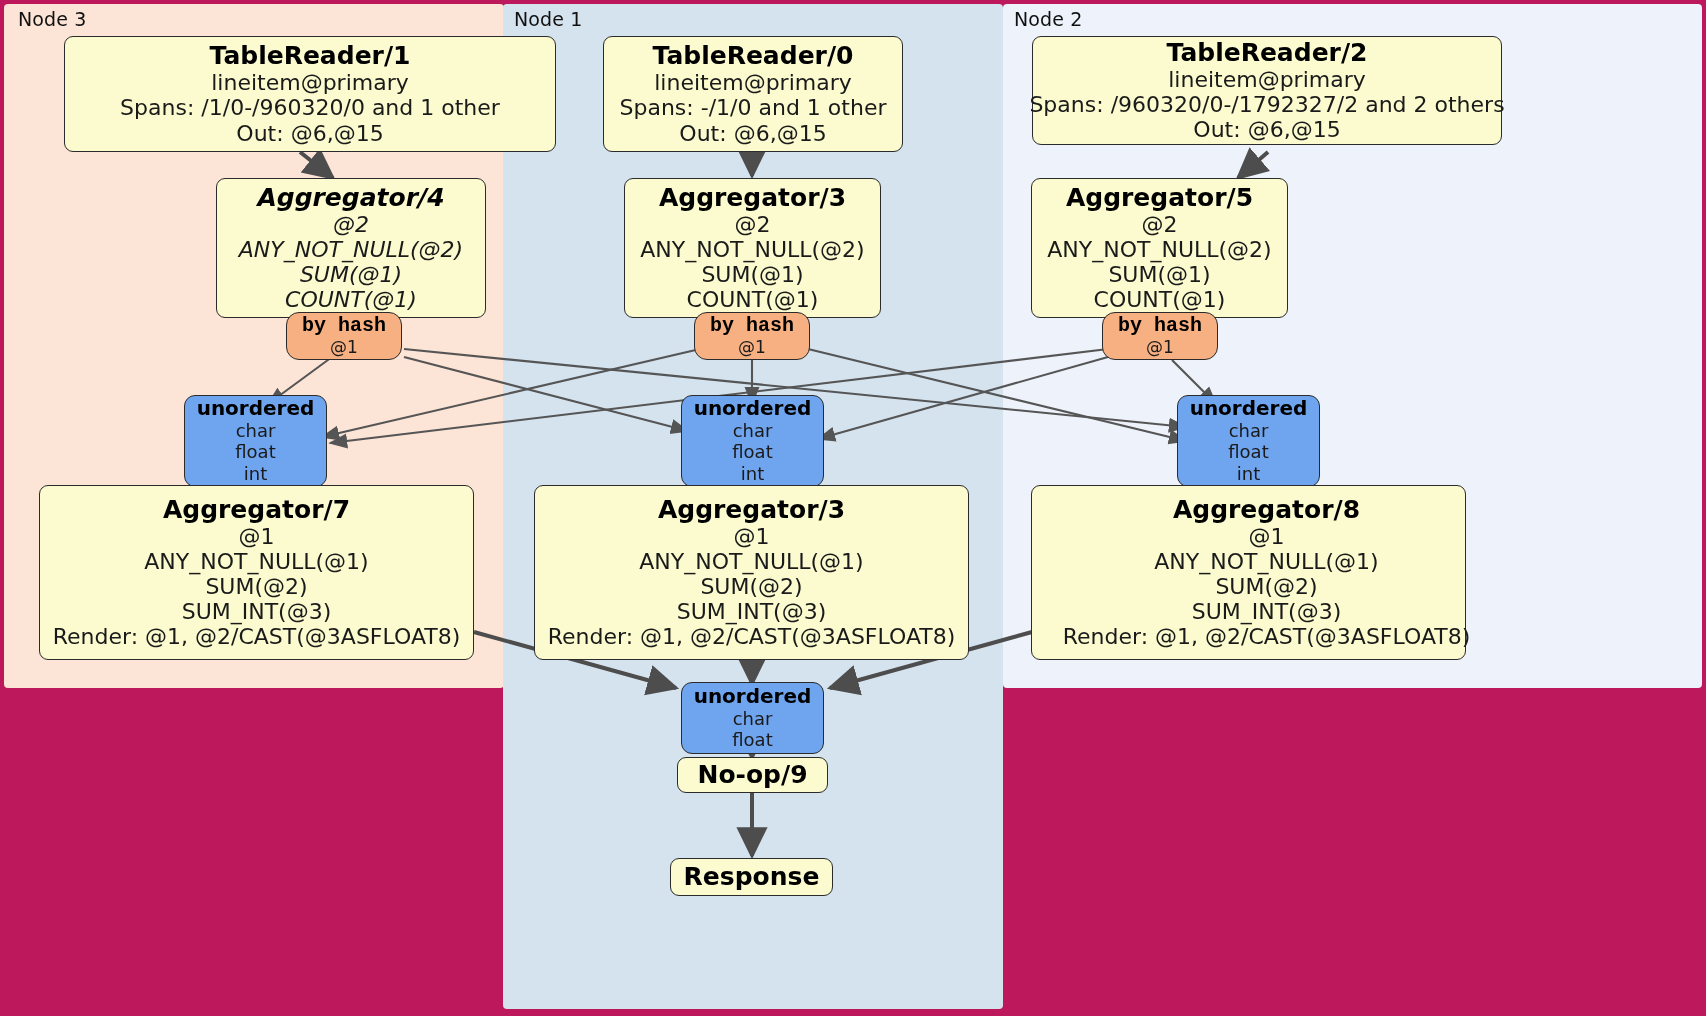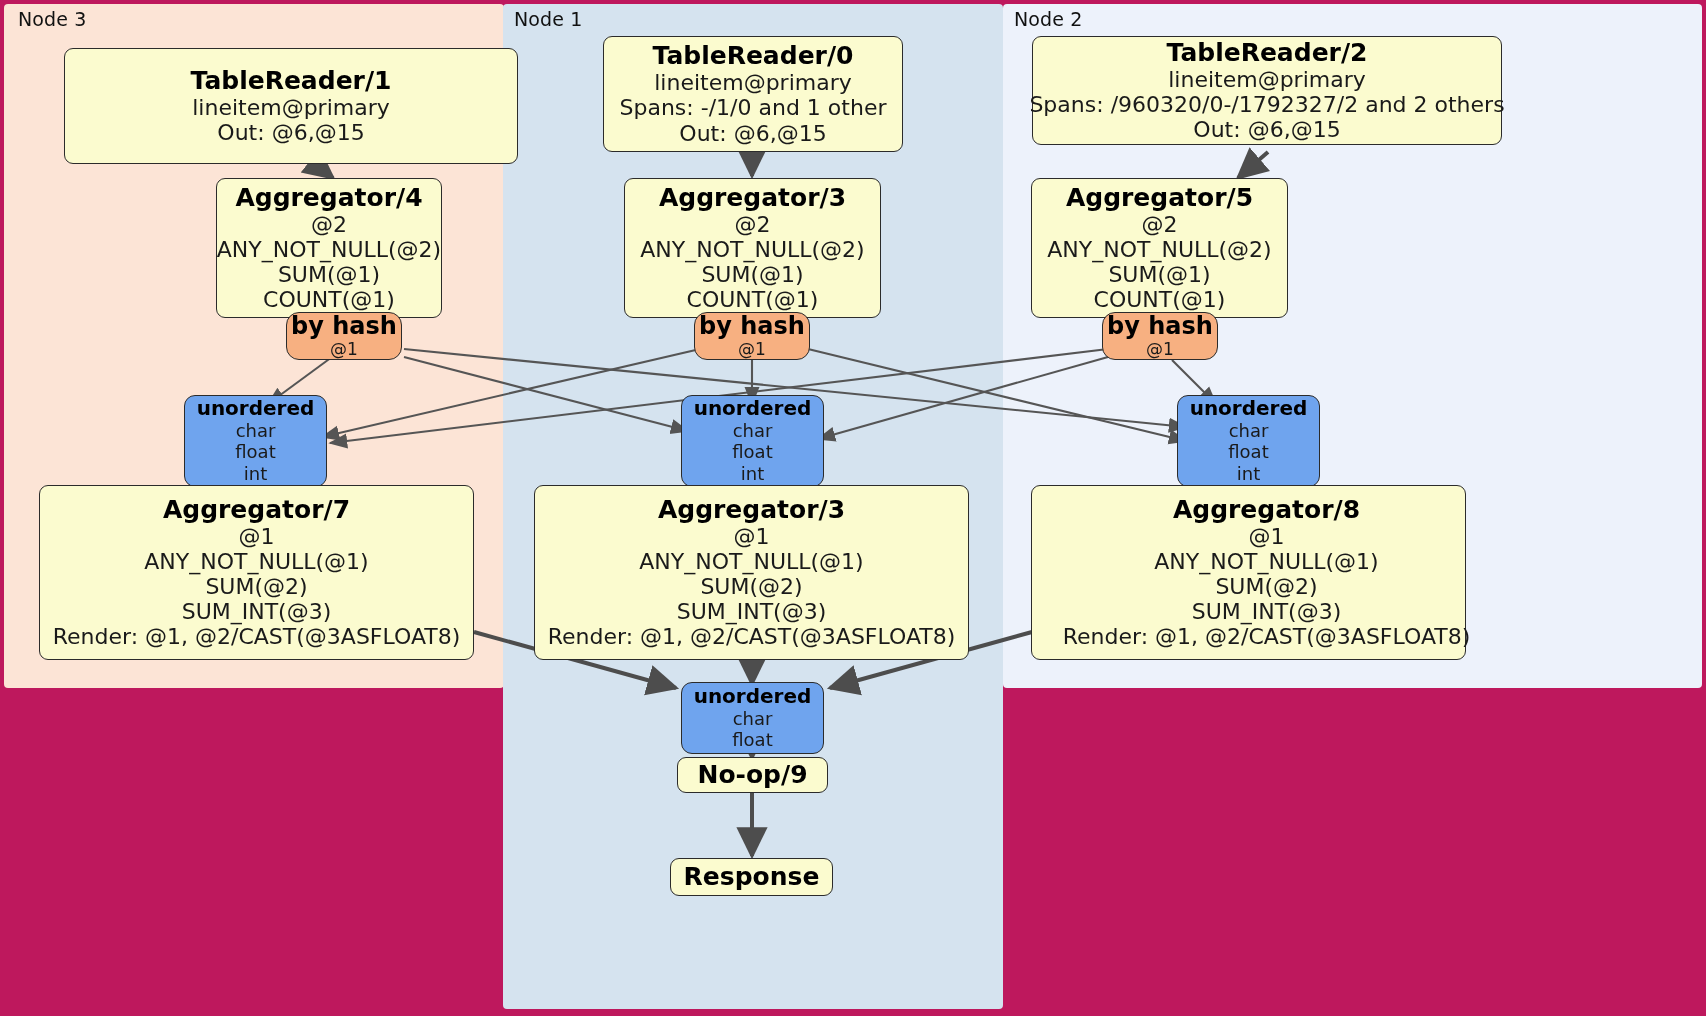--- a/index.html
+++ b/index.html
@@ -13,21 +13,21 @@
 
   .node{position:absolute;box-sizing:border-box;border:1.6px solid #2b2b2b;
         border-radius:9px;text-align:center;display:flex;flex-direction:column;
         align-items:center;justify-content:center;}
   .proc{background:#fbfbcf;}
   .router{background:#f7b081;border-radius:13px;}
   .stream{background:#6fa4ee;border-radius:11px;}
 
   .ttl{font-weight:bold;font-size:25px;line-height:1.12;color:#000;}
   .ln{font-size:22px;line-height:1.14;color:#1a1a1a;white-space:nowrap;}
-  .router .ttl{font-size:24px;}
+  .router .ttl{font-size:20px;font-family:Liberation Mono, monospace;}
   .router .ln{font-size:17px;}
   .stream .ttl{font-size:20px;}
   .stream .ln{font-size:18px;line-height:1.2;}
 </style>
 </head>
 <body>
 
 <div id="canvas">
 
   <div class="panel" style="left:4px;top:4px;width:500px;height:684px;background:#fce4d6;"></div>
@@ -72,41 +72,42 @@
       <path d="M752,360 L752,404"></path>
       <path d="M808,349 L1186,441"></path>
       <path d="M700,349 L322,437"></path>
 
       <path d="M1172,360 L1216,404"></path>
       <path d="M1108,349 L330,443"></path>
       <path d="M1108,357 L818,439"></path>
     </g>
   </svg>
 
-  <div class="node proc" style="left:64px;top:48px;width:454px;height:116px;">
+  <div class="node proc" style="left:64px;top:36px;width:492px;height:116px;">
     <div class="ttl">TableReader/1</div>
     <div class="ln">lineitem@primary</div>
+    <div class="ln">Spans: /1/0-/960320/0 and 1 other</div>
     <div class="ln">Out: @6,@15</div>
   </div>
 
   <div class="node proc" style="left:603px;top:36px;width:300px;height:116px;">
     <div class="ttl">TableReader/0</div>
     <div class="ln">lineitem@primary</div>
     <div class="ln">Spans: -/1/0 and 1 other</div>
     <div class="ln">Out: @6,@15</div>
   </div>
 
   <div class="node proc" style="left:1032px;top:36px;width:470px;height:109px;">
     <div class="ttl">TableReader/2</div>
     <div class="ln">lineitem@primary</div>
     <div class="ln">Spans: /960320/0-/1792327/2 and 2 others</div>
     <div class="ln">Out: @6,@15</div>
   </div>
 
-  <div class="node proc" style="left:216px;top:178px;width:226px;height:140px;">
+  <div class="node proc" style="left:216px;top:178px;width:270px;height:140px;font-style:italic;">
     <div class="ttl">Aggregator/4</div>
     <div class="ln">@2</div>
     <div class="ln">ANY_NOT_NULL(@2)</div>
     <div class="ln">SUM(@1)</div>
     <div class="ln">COUNT(@1)</div>
   </div>
 
   <div class="node proc" style="left:624px;top:178px;width:257px;height:140px;">
     <div class="ttl">Aggregator/3</div>
     <div class="ln">@2</div>

